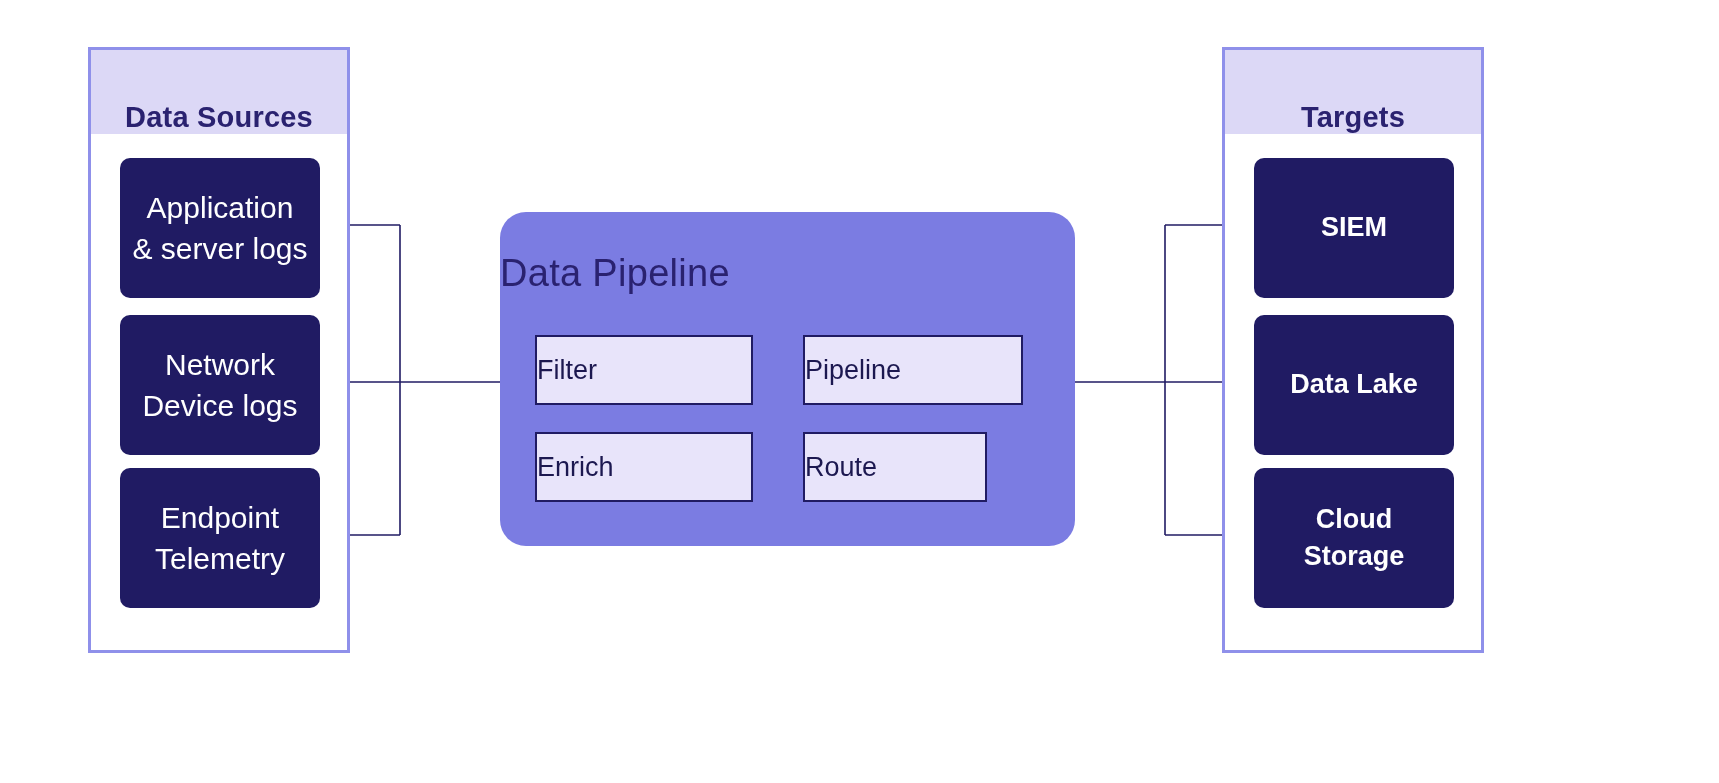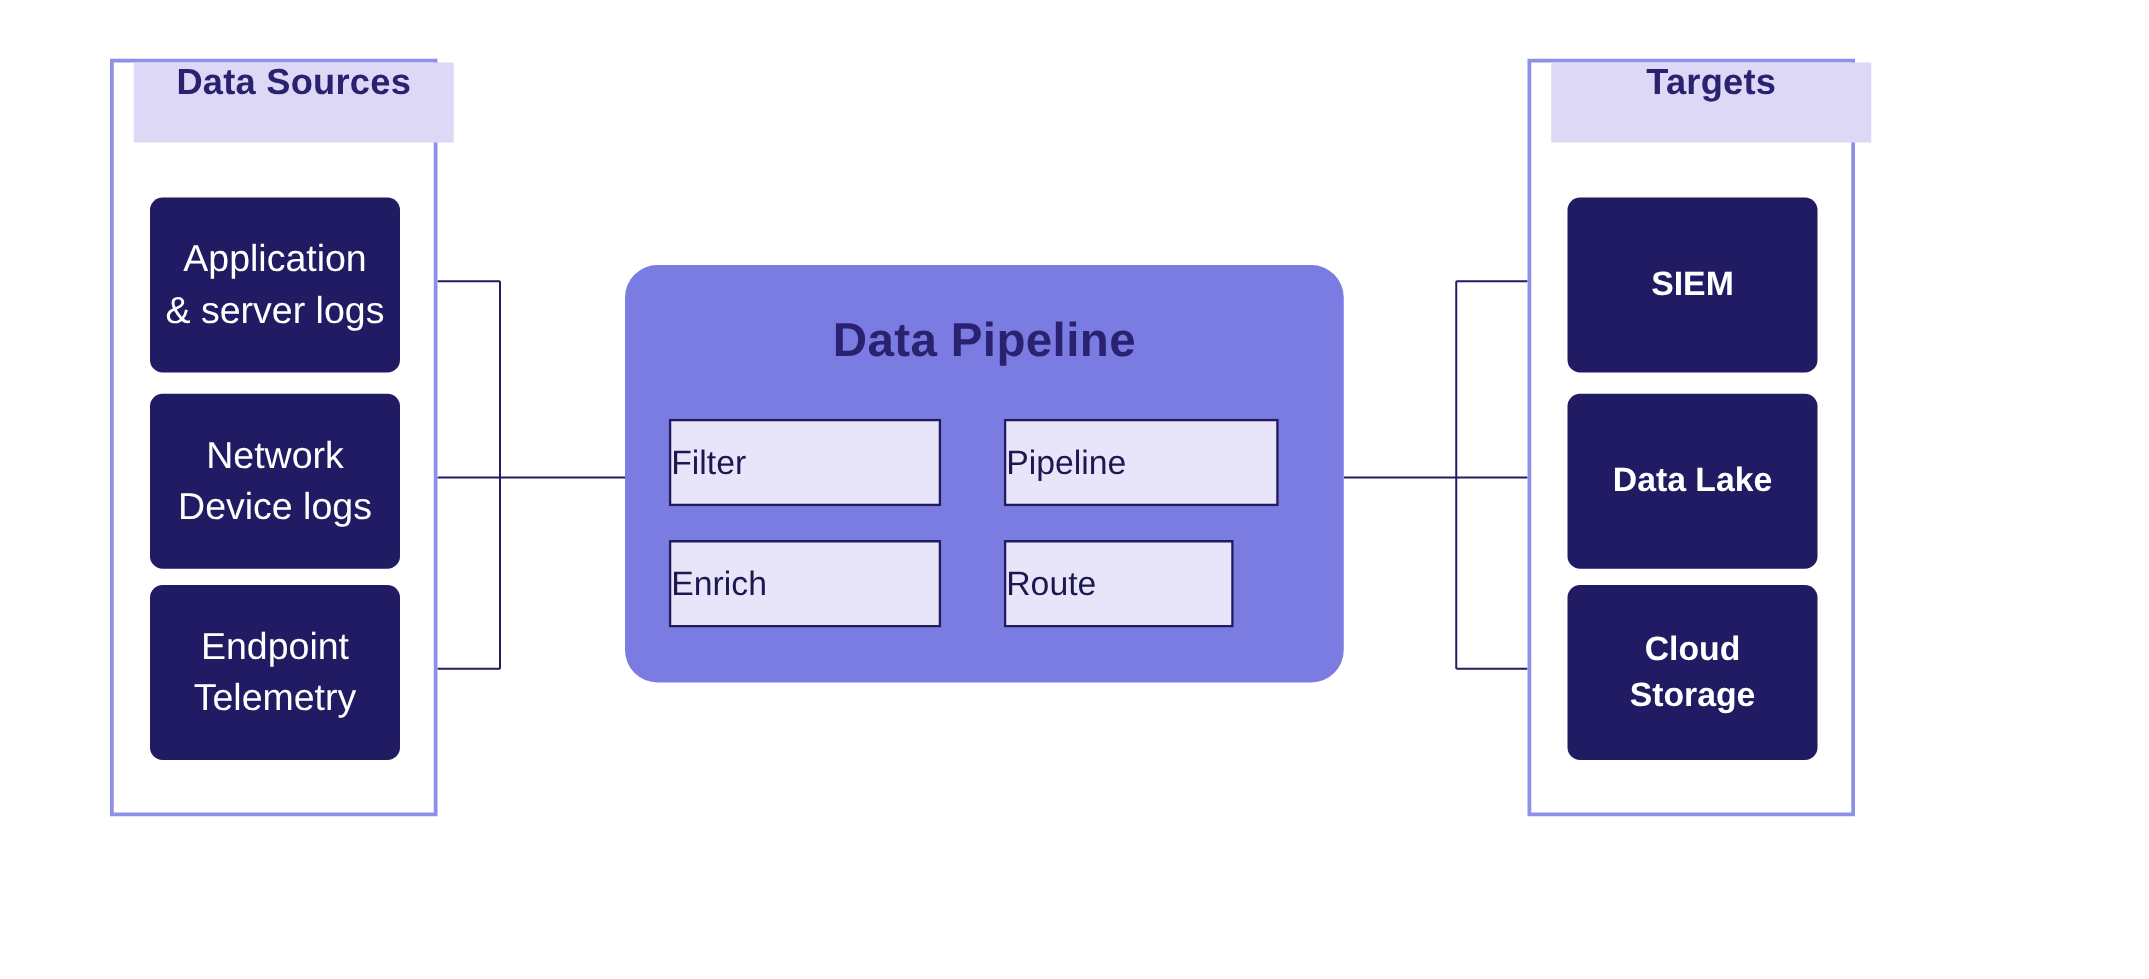--- a/index.html
+++ b/index.html
@@ -38,26 +38,25 @@
     top:47px;
     width:262px;
     height:606px;
     background:#ffffff;
     border:3px solid var(--panel-border);
   }
   .panel.sources{left:88px;}
   .panel.targets{left:1222px;}
   .panel-header{
     width:100%;
-    height:64px;
+    height:84px;
     background:var(--panel-header-bg);
     display:flex;
-    align-items:flex-start;
+    align-items:flex-end;
     justify-content:center;
-    margin-left:16px;
   }
   .panel-header span{
     color:var(--heading-text);
     font-size:29px;
     font-weight:bold;
     letter-spacing:.2px;
   }
   .node{
     position:absolute;
     left:29px;
@@ -90,24 +89,23 @@
     top:212px;
     width:575px;
     height:334px;
     background:var(--pipeline-bg);
     border-radius:26px;
   }
   .pipeline-title{
     position:absolute;
     top:40px;
     width:100%;
-    text-align:center;
     color:var(--heading-text);
     font-size:38px;
-    font-weight:bold;
+    font-weight:normal;
     letter-spacing:.3px;
   }
   .chip{
     position:absolute;
     height:70px;
     background:var(--chip-bg);
     border:2px solid var(--node-bg);
     display:flex;
     align-items:center;
   }

